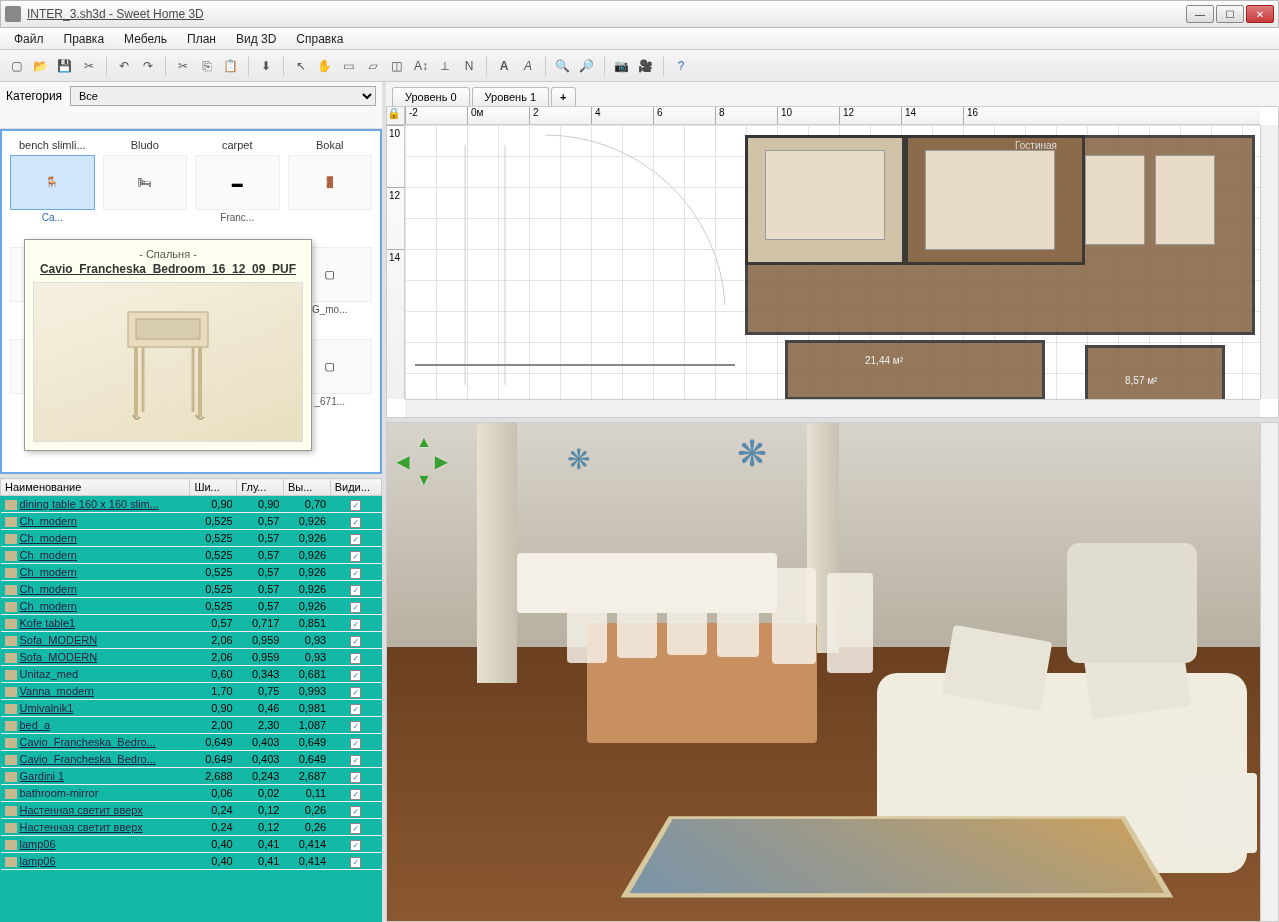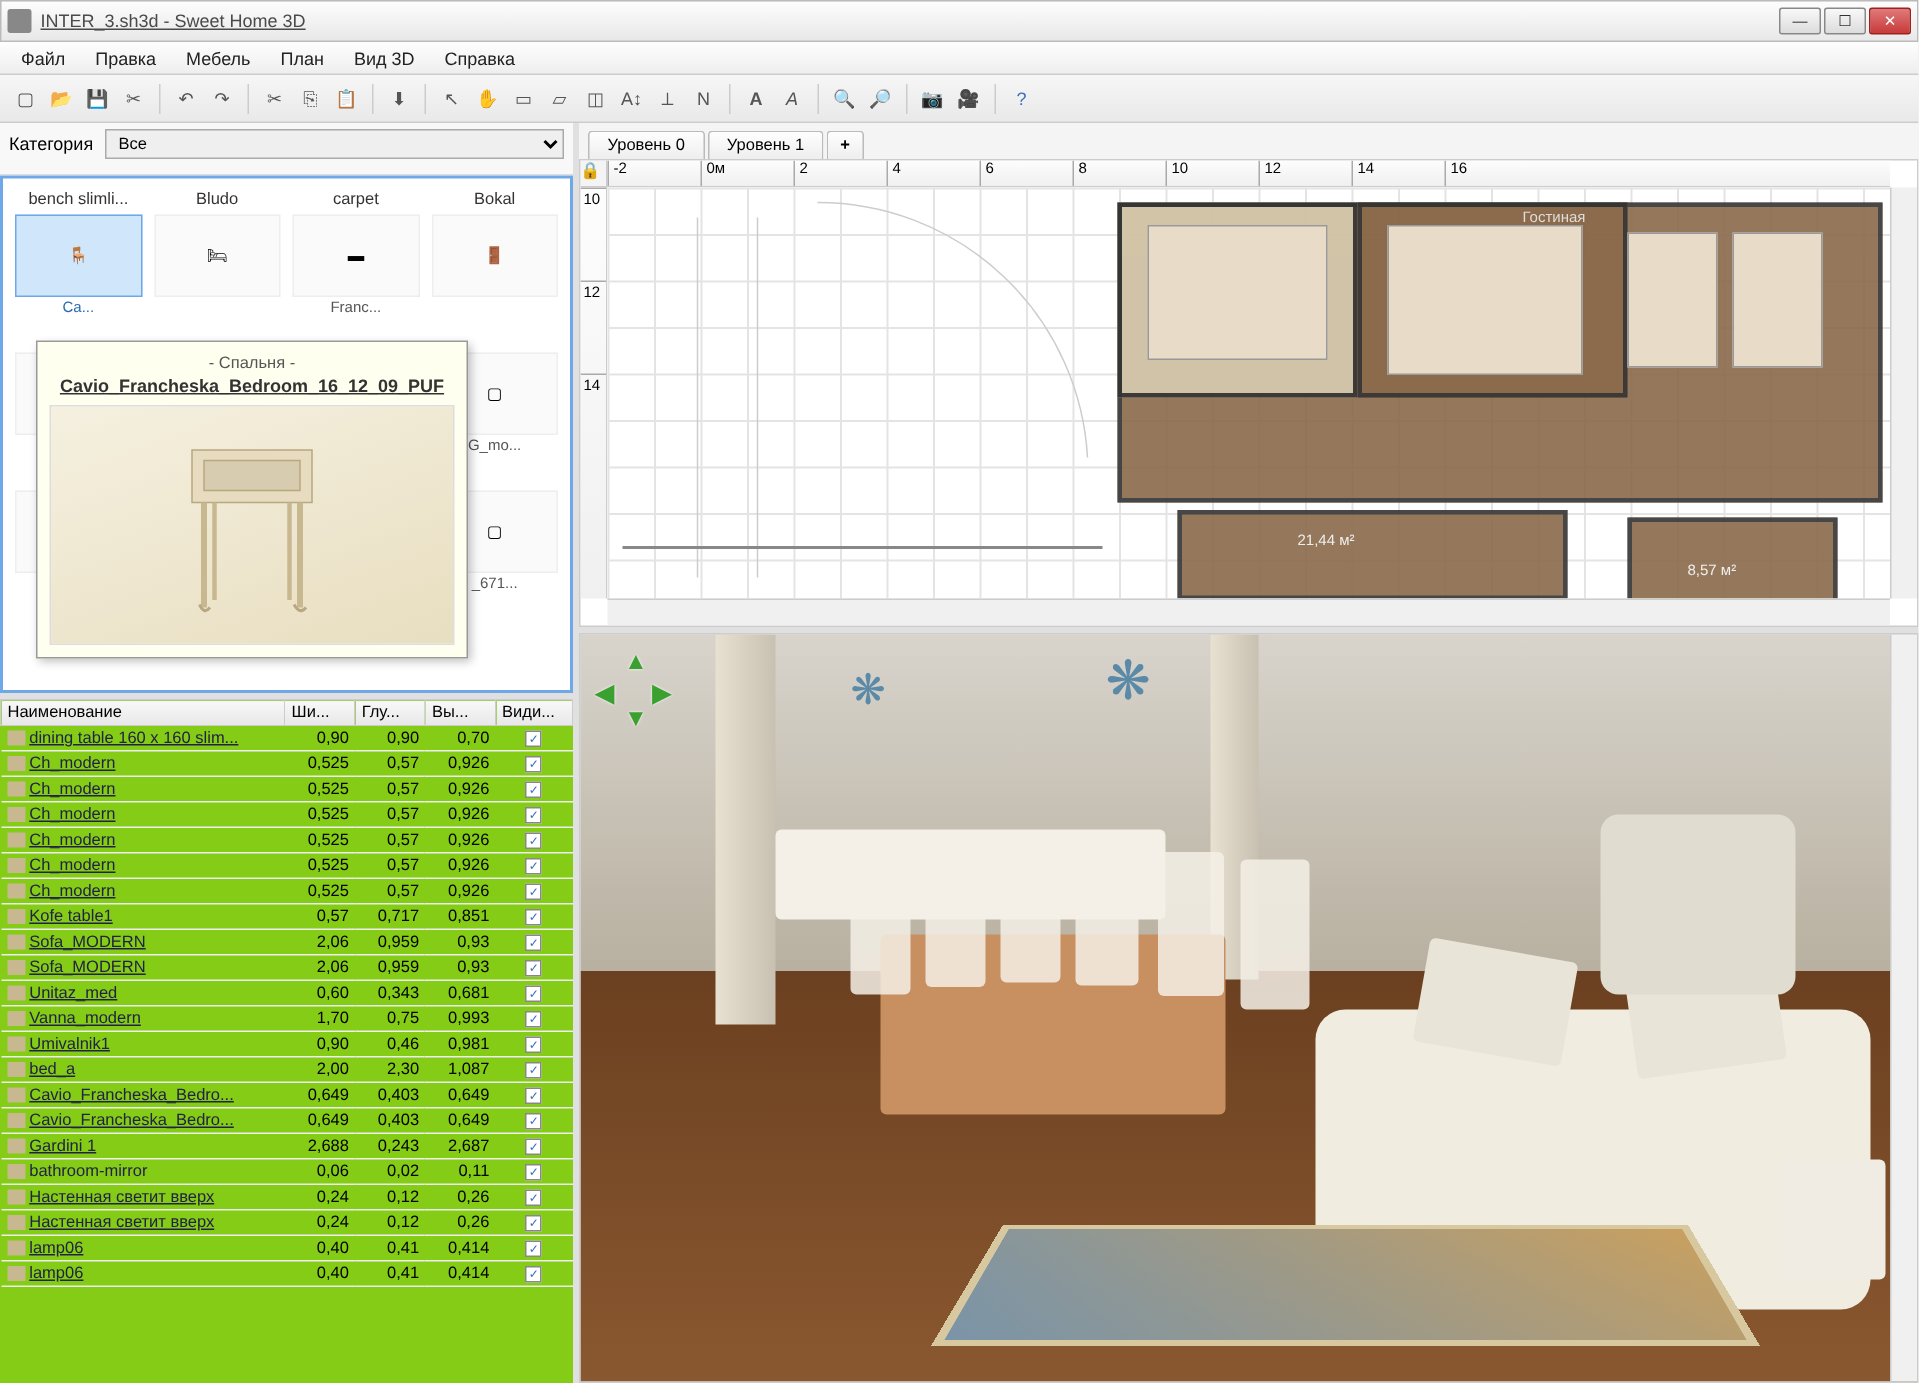--- a/index.html
+++ b/index.html
@@ -22,40 +22,40 @@
 .tbtn { width:22px; height:22px; border:1px solid transparent; display:flex; align-items:center; justify-content:center; cursor:pointer; border-radius:2px; font-size:12px; color:#555;}
 .tsep { width:1px; height:20px; background:#ccc; margin:0 4px; }
 
 
 .workspace { display:flex; height: calc(922px - 28px - 22px - 32px); }
 .leftcol { width: 386px; display:flex; flex-direction:column; border-right:4px solid #e0e0e0; background:#fff; }
 .rightcol { flex:1; display:flex; flex-direction:column; }
 
 
 .catalog-top { padding:4px 6px; background:#f8f8f8; border-bottom:1px solid #ddd; font-size:12px;}
-.catrow { display:flex; align-items:center; margin-bottom:6px; gap:4px;}
+.catrow { display:flex; align-items:center; margin-bottom:18px; gap:4px;}
 .catrow label { width:60px; }
 .catrow select, .catrow input { flex:1; border:1px solid #aaa; height:20px; padding:0 4px; font-size:11px; }
 
 .catalog-grid { flex:0 0 345px; overflow:auto; border:2px solid #6ea8e8; background:#fff; position:relative; padding:6px;}
 .catgrid { display:grid; grid-template-columns: repeat(4, 1fr); gap:4px; }
 .catitem { text-align:center; cursor:pointer; padding:2px;}
 .catitem .label { font-size:11px; color:#333; white-space:nowrap; overflow:hidden; text-overflow:ellipsis; height:14px;}
 .catitem .thumb { height:55px; display:flex; align-items:center; justify-content:center; background:#fafafa; border:1px solid #eee; margin:2px 0;}
 .catitem .cap { font-size:10px; color:#555; white-space:nowrap; overflow:hidden; text-overflow:ellipsis;}
 .catitem.selected .thumb { background:#cfe6fb; border:1px solid #6ea8e8;}
 .catitem.selected .cap { color:#2a6bb0; }
 
 .tooltip { position:absolute; left:22px; top:108px; width:288px; background:#fffff0; border:1px solid #999; padding:8px; text-align:center; box-shadow:2px 2px 6px rgba(0,0,0,0.25); z-index:50;}
 .tooltip .ttcat { font-size:11px; color:#555; margin-bottom:2px;}
 .tooltip .ttname { font-size:12px; font-weight:bold; color:#333; margin-bottom:6px; text-decoration:underline;}
 .tooltip .ttimg { height:160px; background:linear-gradient(160deg,#f5f0e0,#e8dec0); border:1px solid #ddd; display:flex; align-items:center; justify-content:center; }
 
 
-.furntable { flex:1; overflow:auto; border-top:4px solid #e0e0e0; background:#84cc16; font-size:11px; }
+.furntable { flex:1; overflow:auto; border-top:4px solid #e0e0e0; background:#14b8a6; font-size:11px; }
 .ft { width:100%; border-collapse:collapse; }
 .ft th { background: linear-gradient(180deg,#f8f8f8,#e8e8e8); border:1px solid #ccc; padding:2px 4px; text-align:left; font-weight:normal; position:sticky; top:0; white-space:nowrap; overflow:hidden; text-overflow:ellipsis;}
 .ft td { border-bottom:1px solid #eee; padding:0 4px; height:17px; white-space:nowrap; overflow:hidden;}
 .ft td.num { text-align:right; }
 .ft td.chk { text-align:center; }
 .chkbx { width:11px; height:11px; border:1px solid #888; background:#fff; display:inline-flex; align-items:center; justify-content:center; font-size:8px; color:#3a70c0;}
 .rowicon { width:12px; height:10px; display:inline-block; margin-right:3px; vertical-align:middle;}
 
 
 .planpanel { height: 340px; display:flex; flex-direction:column; border-bottom:4px solid #e0e0e0; background:#fff; }
@@ -321,21 +321,21 @@
     <td class="chk"><span class="chkbx">✓</span></td>
             </tr>
             <tr>
               <td><span class="rowicon" style="background:#c8b890"></span><span style="text-decoration:underline; color:#224;">Sofa_MODERN</span></td>
     <td class="num">2,06</td>
               <td class="num">0,959</td>
               <td class="num">0,93</td>
     <td class="chk"><span class="chkbx">✓</span></td>
             </tr>
             <tr>
-              <td><span class="rowicon" style="background:#c8b890"></span><span style="text-decoration:underline; color:#224;">Unitaz_med</span></td>
+              <td><span class="rowicon" style="background:#c8b890"></span><span style="color:#224;">Unitaz_med</span></td>
     <td class="num">0,60</td>
               <td class="num">0,343</td>
               <td class="num">0,681</td>
     <td class="chk"><span class="chkbx">✓</span></td>
             </tr>
             <tr>
               <td><span class="rowicon" style="background:#c8b890"></span><span style="text-decoration:underline; color:#224;">Vanna_modern</span></td>
     <td class="num">1,70</td>
               <td class="num">0,75</td>
               <td class="num">0,993</td>

